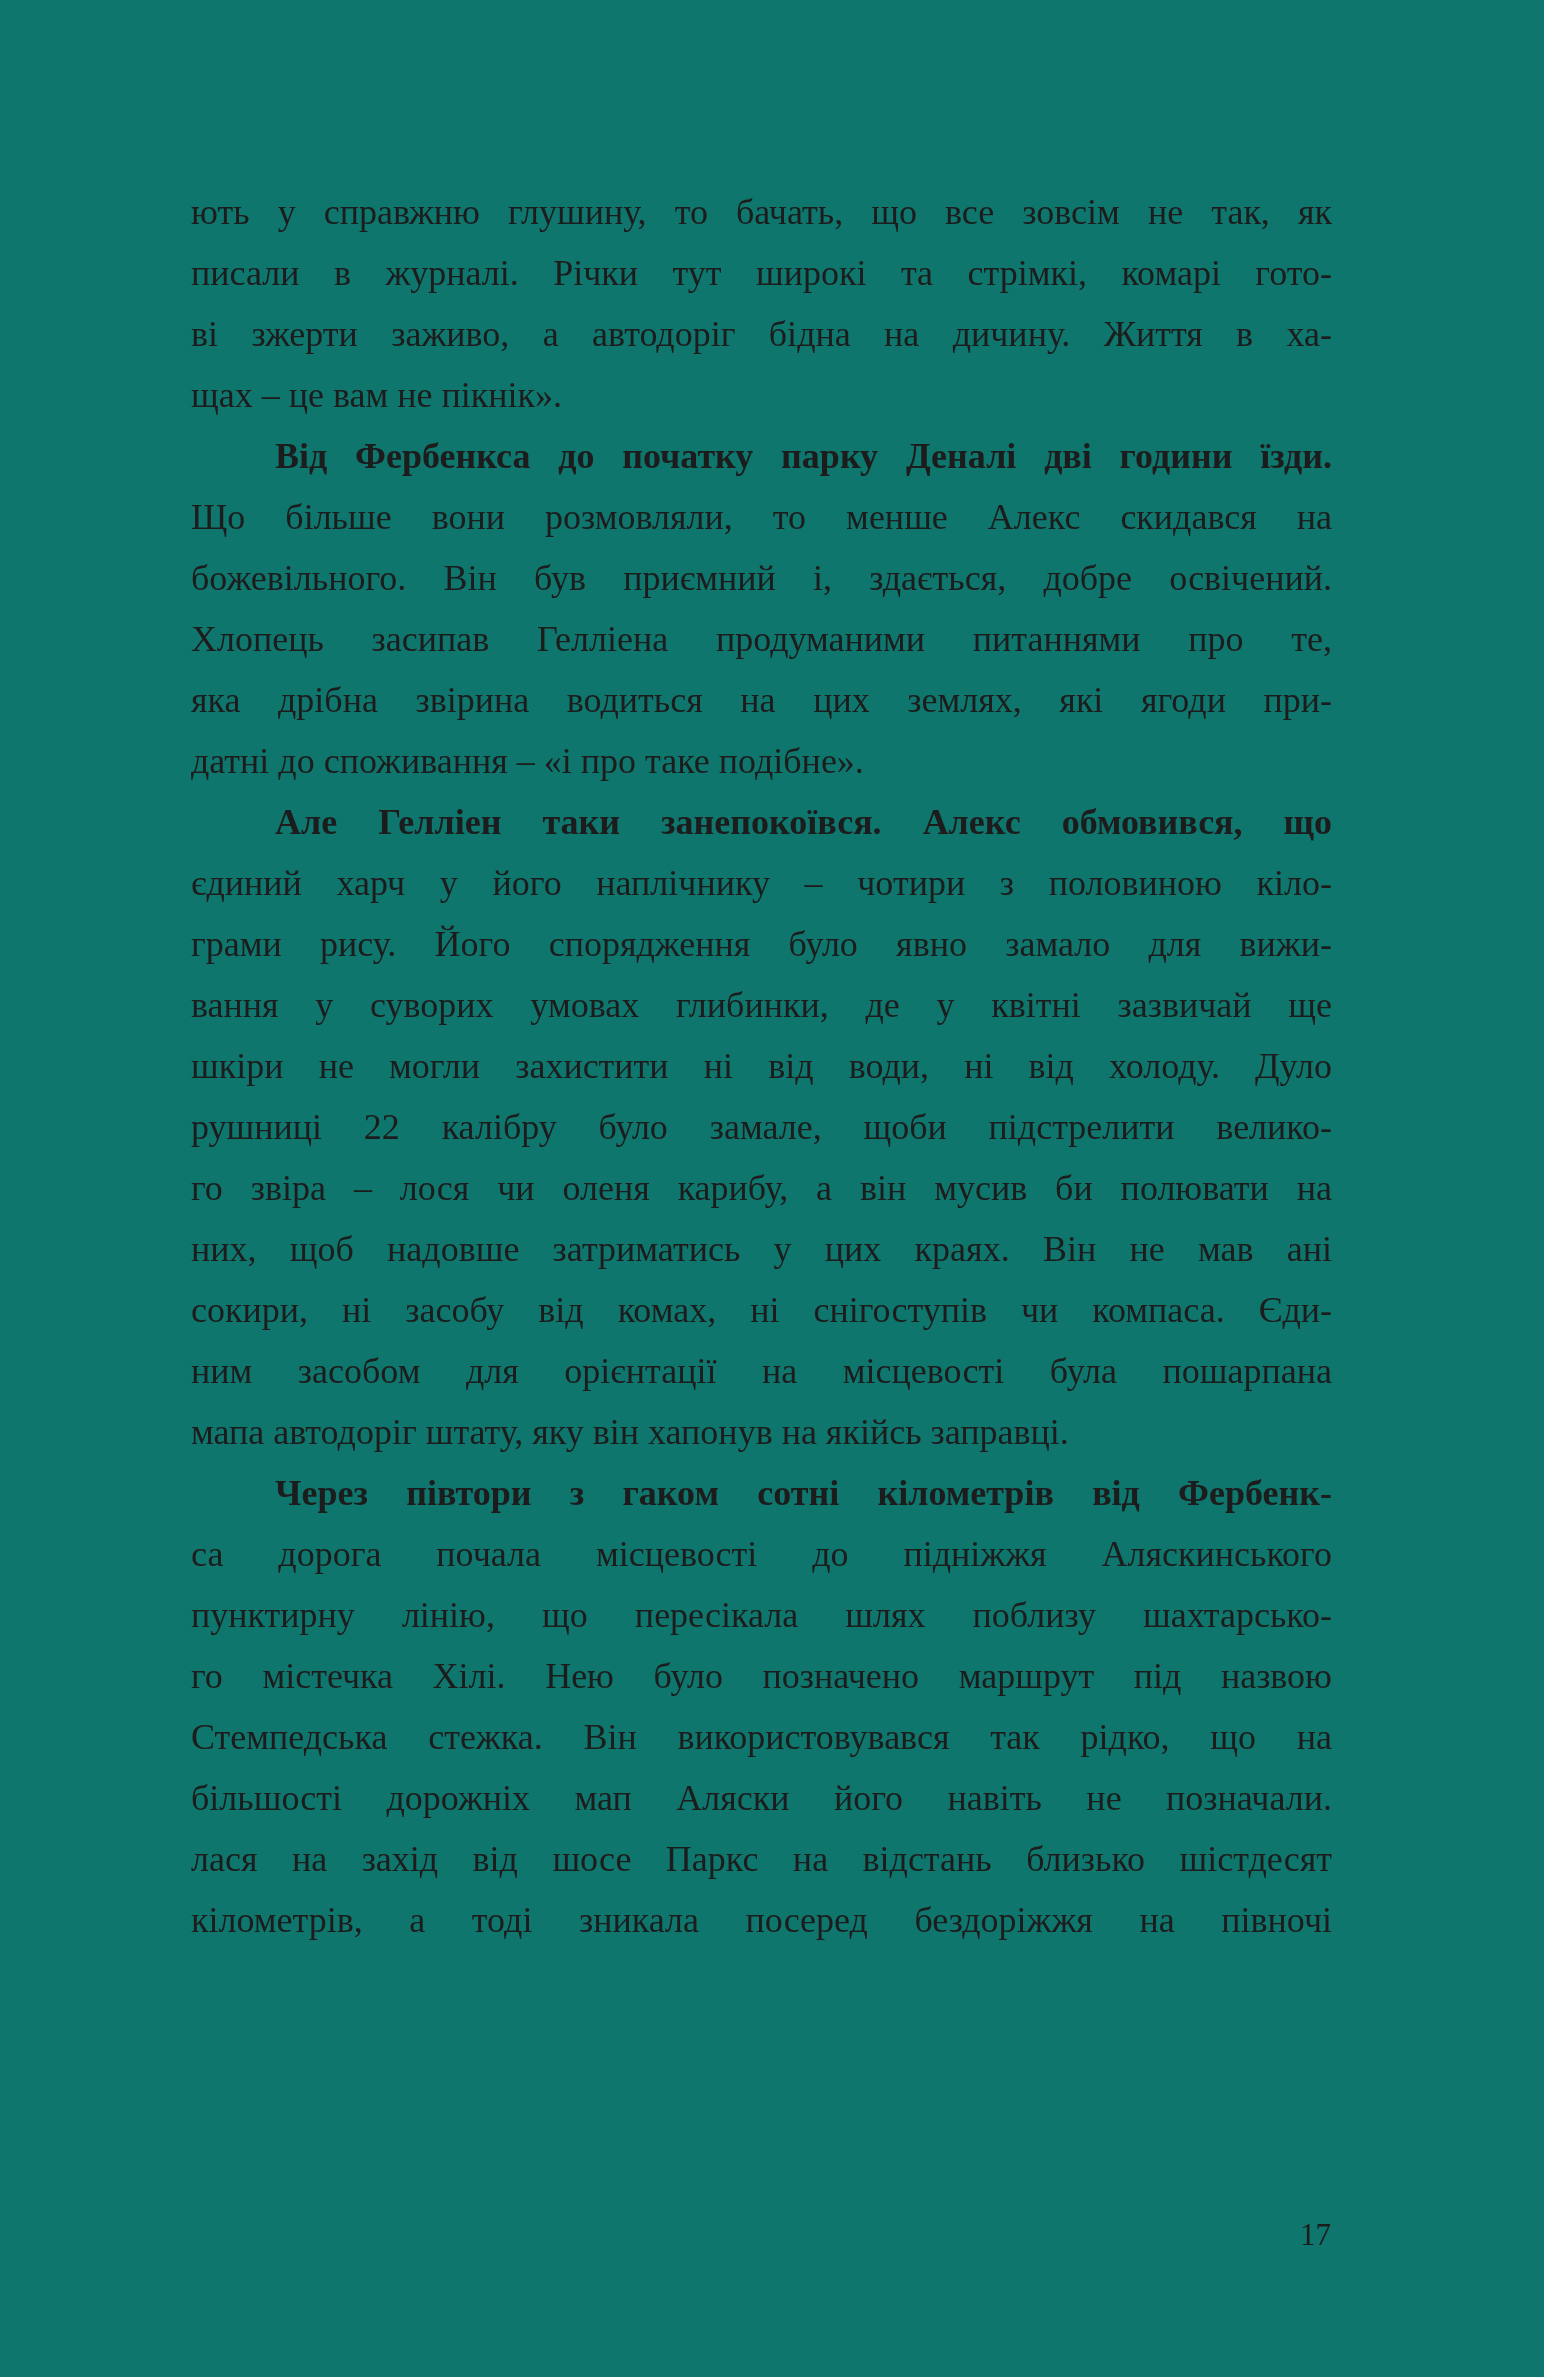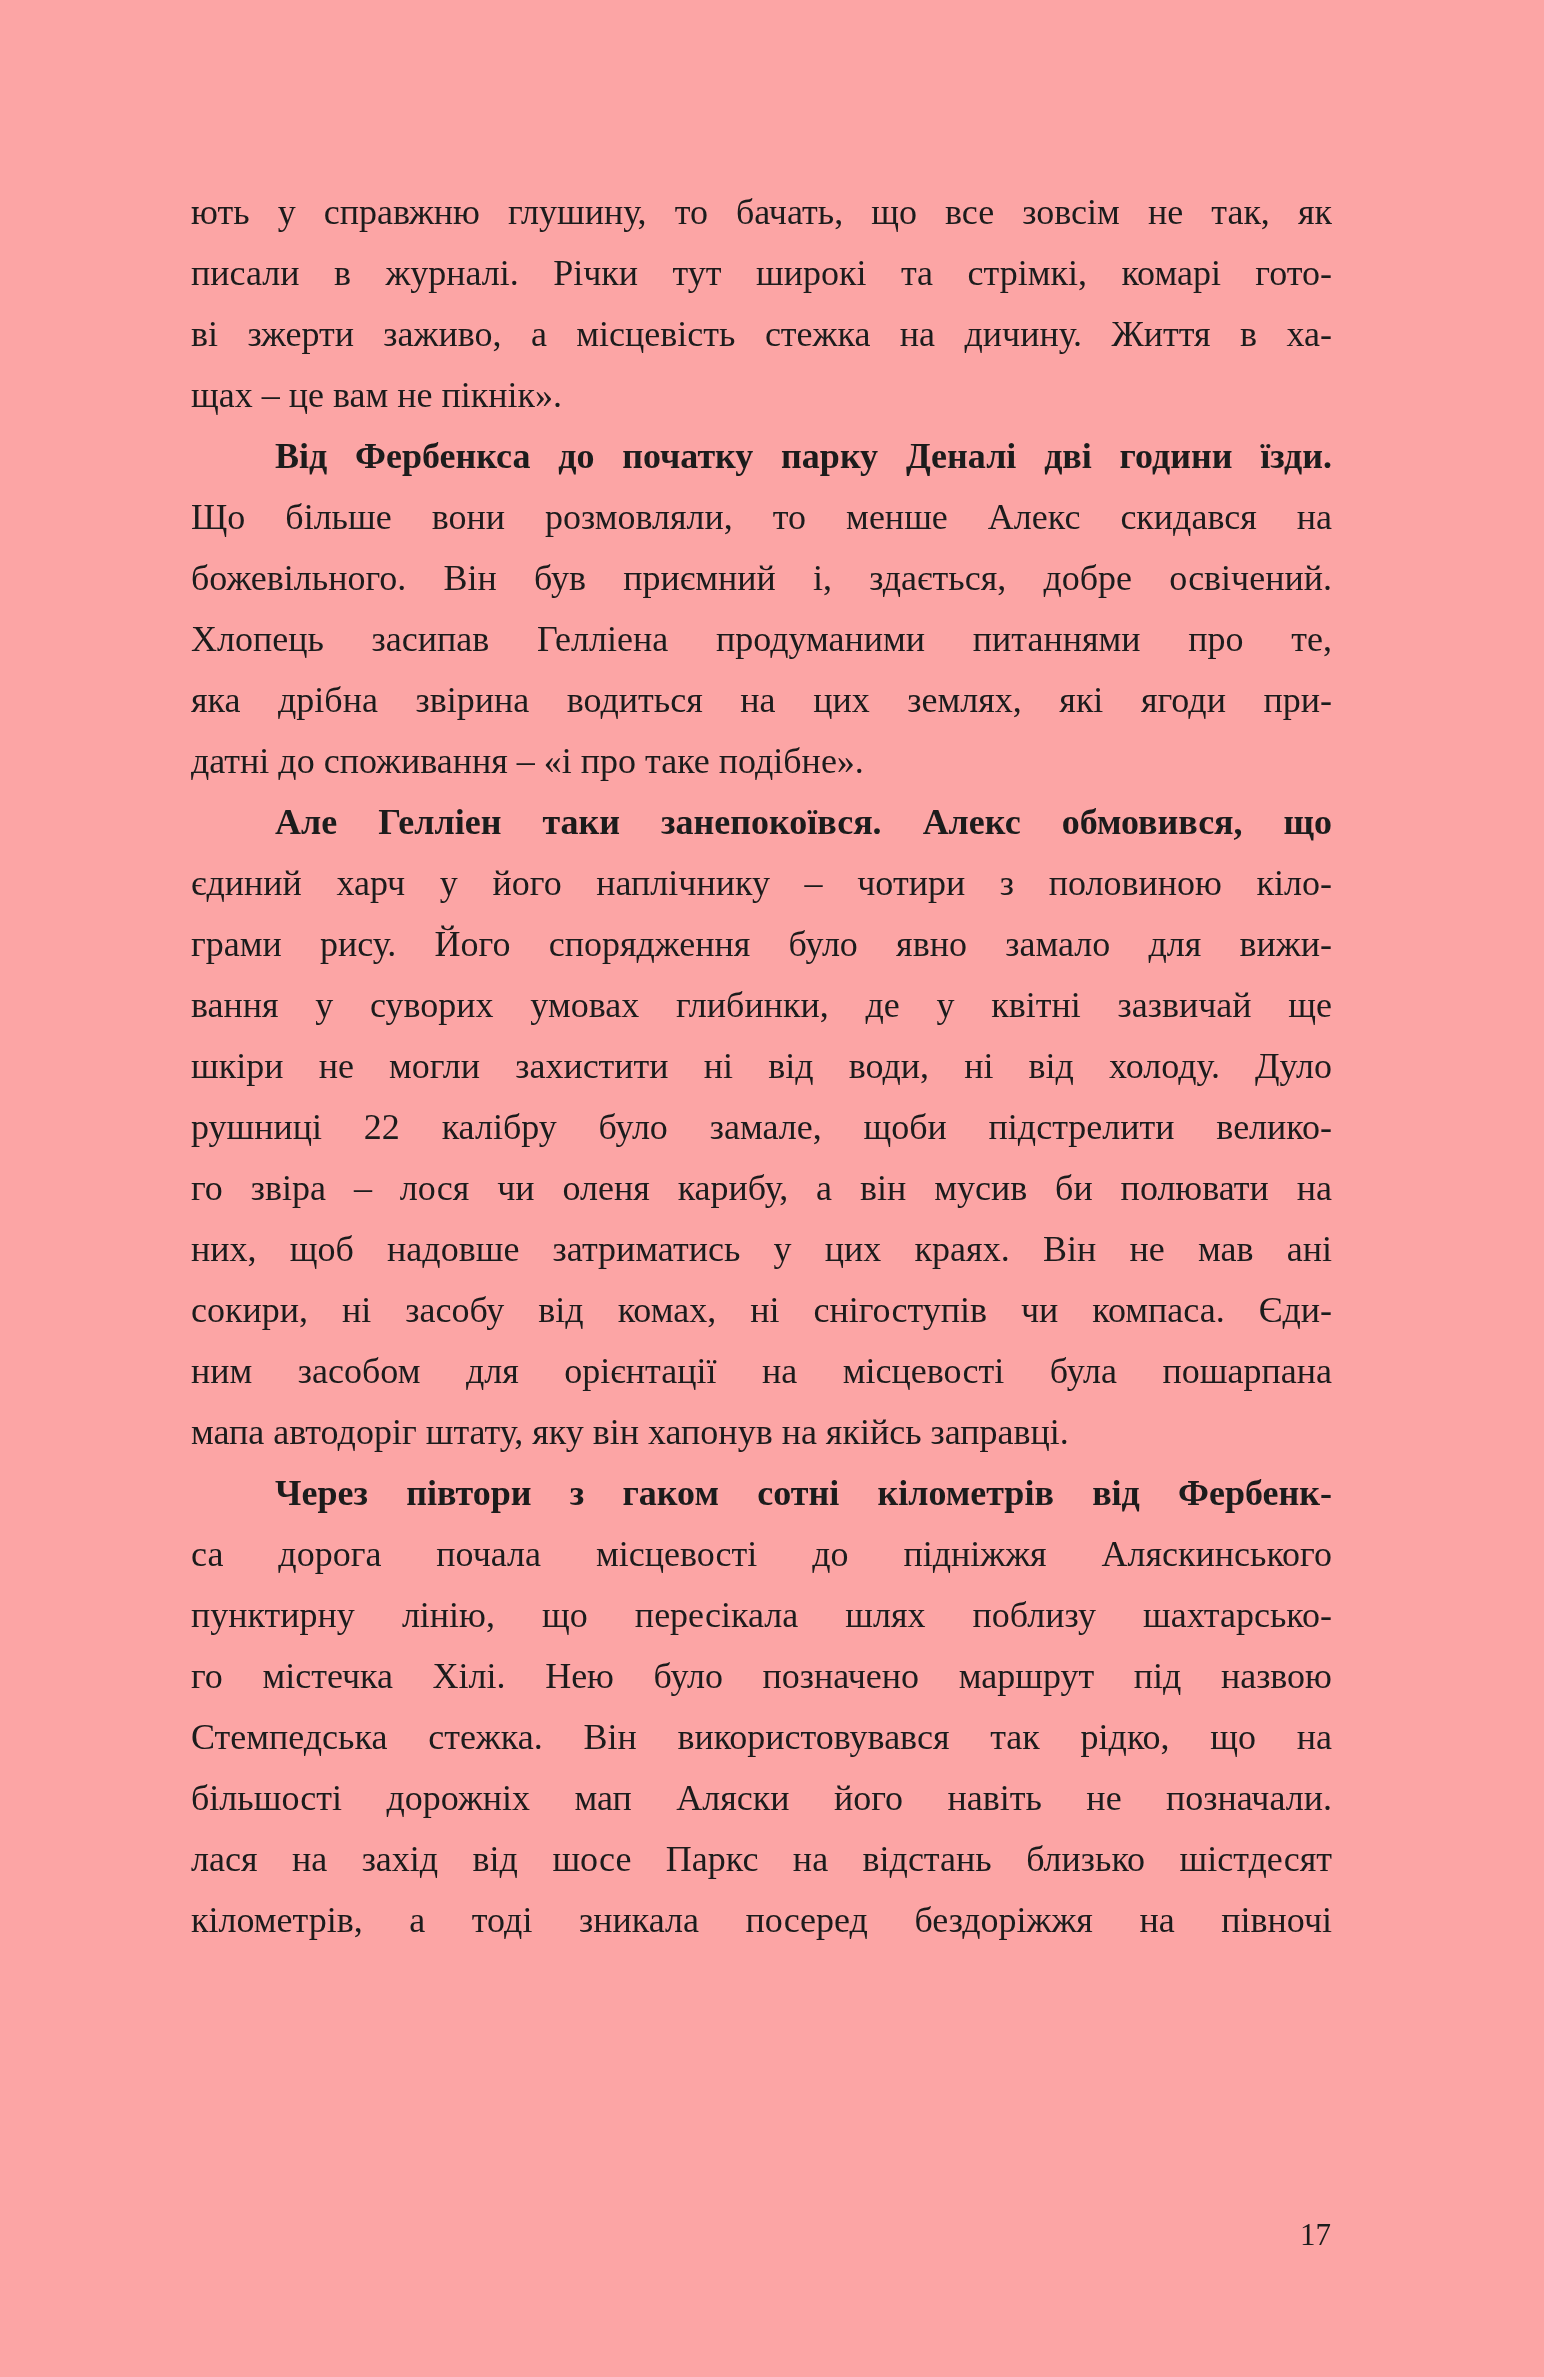--- a/index.html
+++ b/index.html
@@ -12,21 +12,21 @@
     height: 2377px;
     position: relative;
     overflow: hidden;
   }
   .page {
     position: absolute;
     left: 0;
     top: 0;
     width: 1545px;
     height: 2377px;
-    background: #fca5a5;
+    background: #0f766e;
   }
   .text-block {
     position: absolute;
     left: 191px;
     top: 182px;
     width: 1141px;
     font-family: "Liberation Serif", "DejaVu Serif", serif;
     font-size: 36px;
     color: #1c1c1c;
   }
@@ -64,21 +64,21 @@
 </style>
 </head>
 <body>
 
 <div class="page">
   <div class="text-block">
 
     <div class="paragraph">
       <span class="line">ють у справжню глушину, то бачать, що все зовсім не так, як</span>
       <span class="line">писали в журналі. Річки тут широкі та стрімкі, комарі гото-</span>
-      <span class="line">ві зжерти заживо, а місцевість стежка на дичину. Життя в ха-</span>
+      <span class="line">ві зжерти заживо, а автодоріг бідна на дичину. Життя в ха-</span>
       <span class="line last">щах – це вам не пікнік».</span>
     </div>
 
     <div class="paragraph">
       <span class="line indent">Від Фербенкса до початку парку Деналі дві години їзди.</span>
       <span class="line">Що більше вони розмовляли, то менше Алекс скидався на</span>
       <span class="line">божевільного. Він був приємний і, здається, добре освічений.</span>
       <span class="line">Хлопець засипав Гелліена продуманими питаннями про те,</span>
       <span class="line">яка дрібна звірина водиться на цих землях, які ягоди при-</span>
       <span class="line last">датні до споживання – «і про таке подібне».</span>

